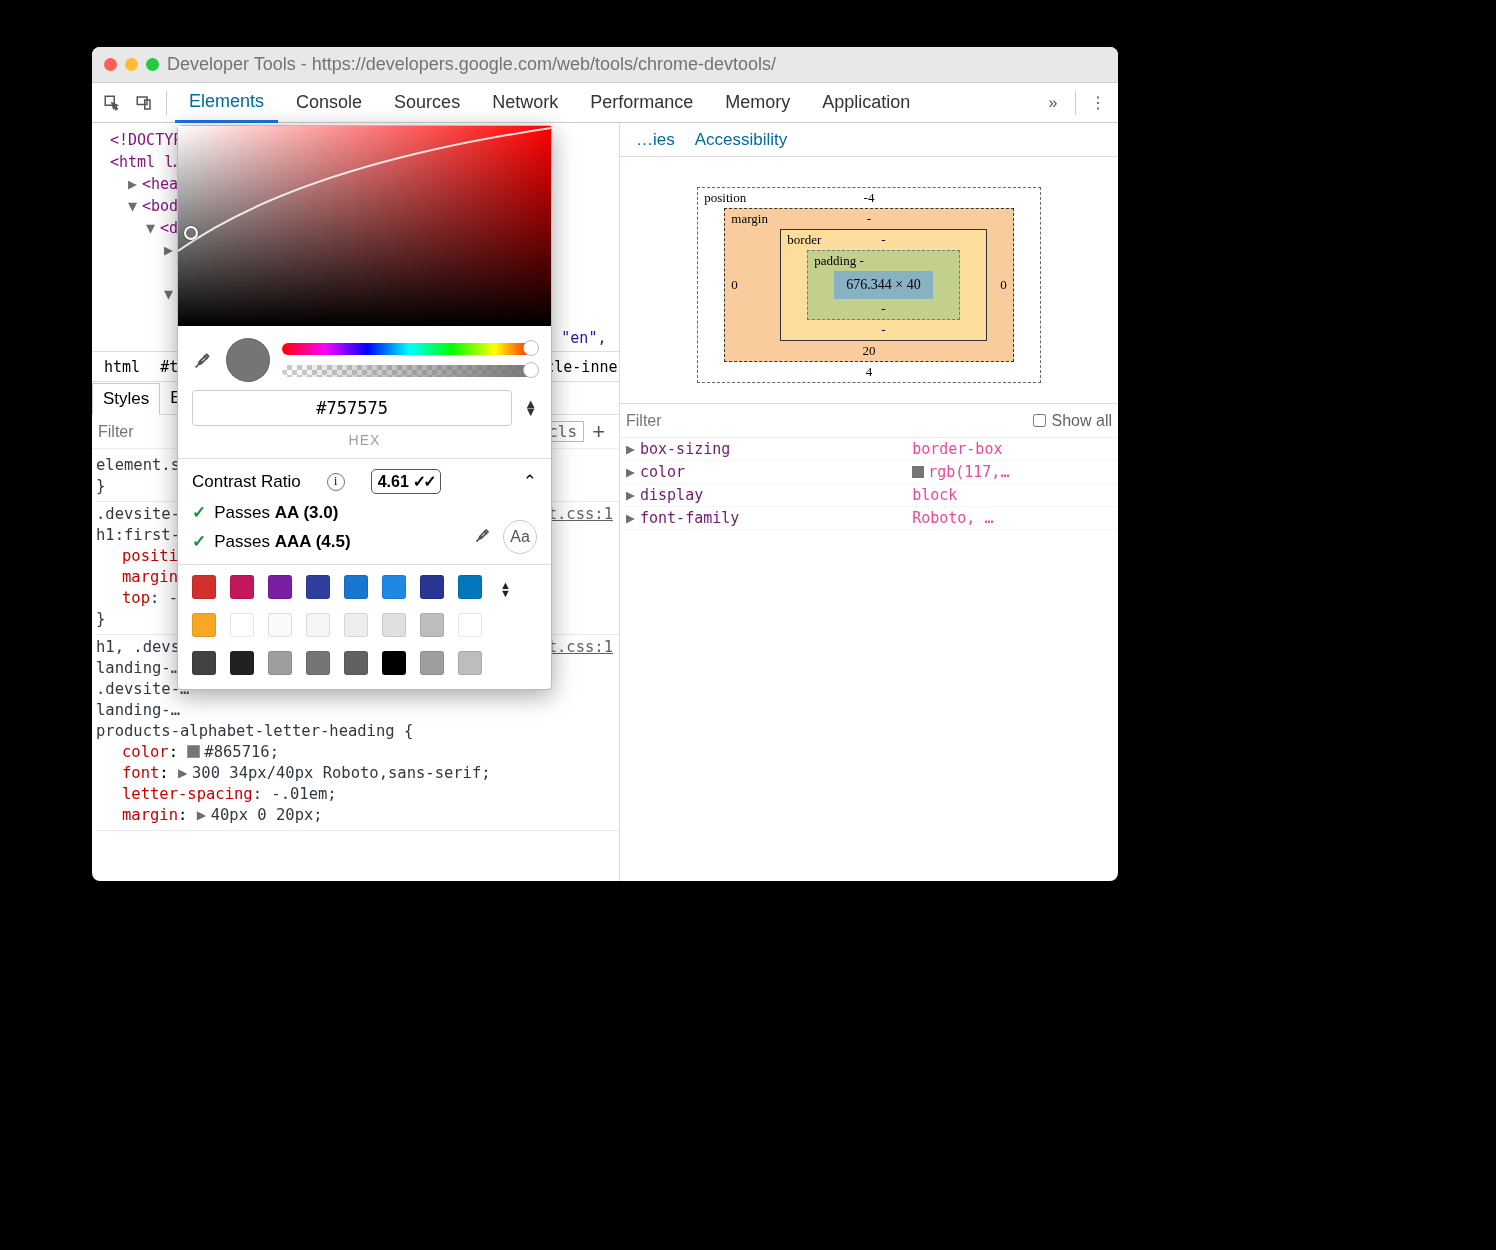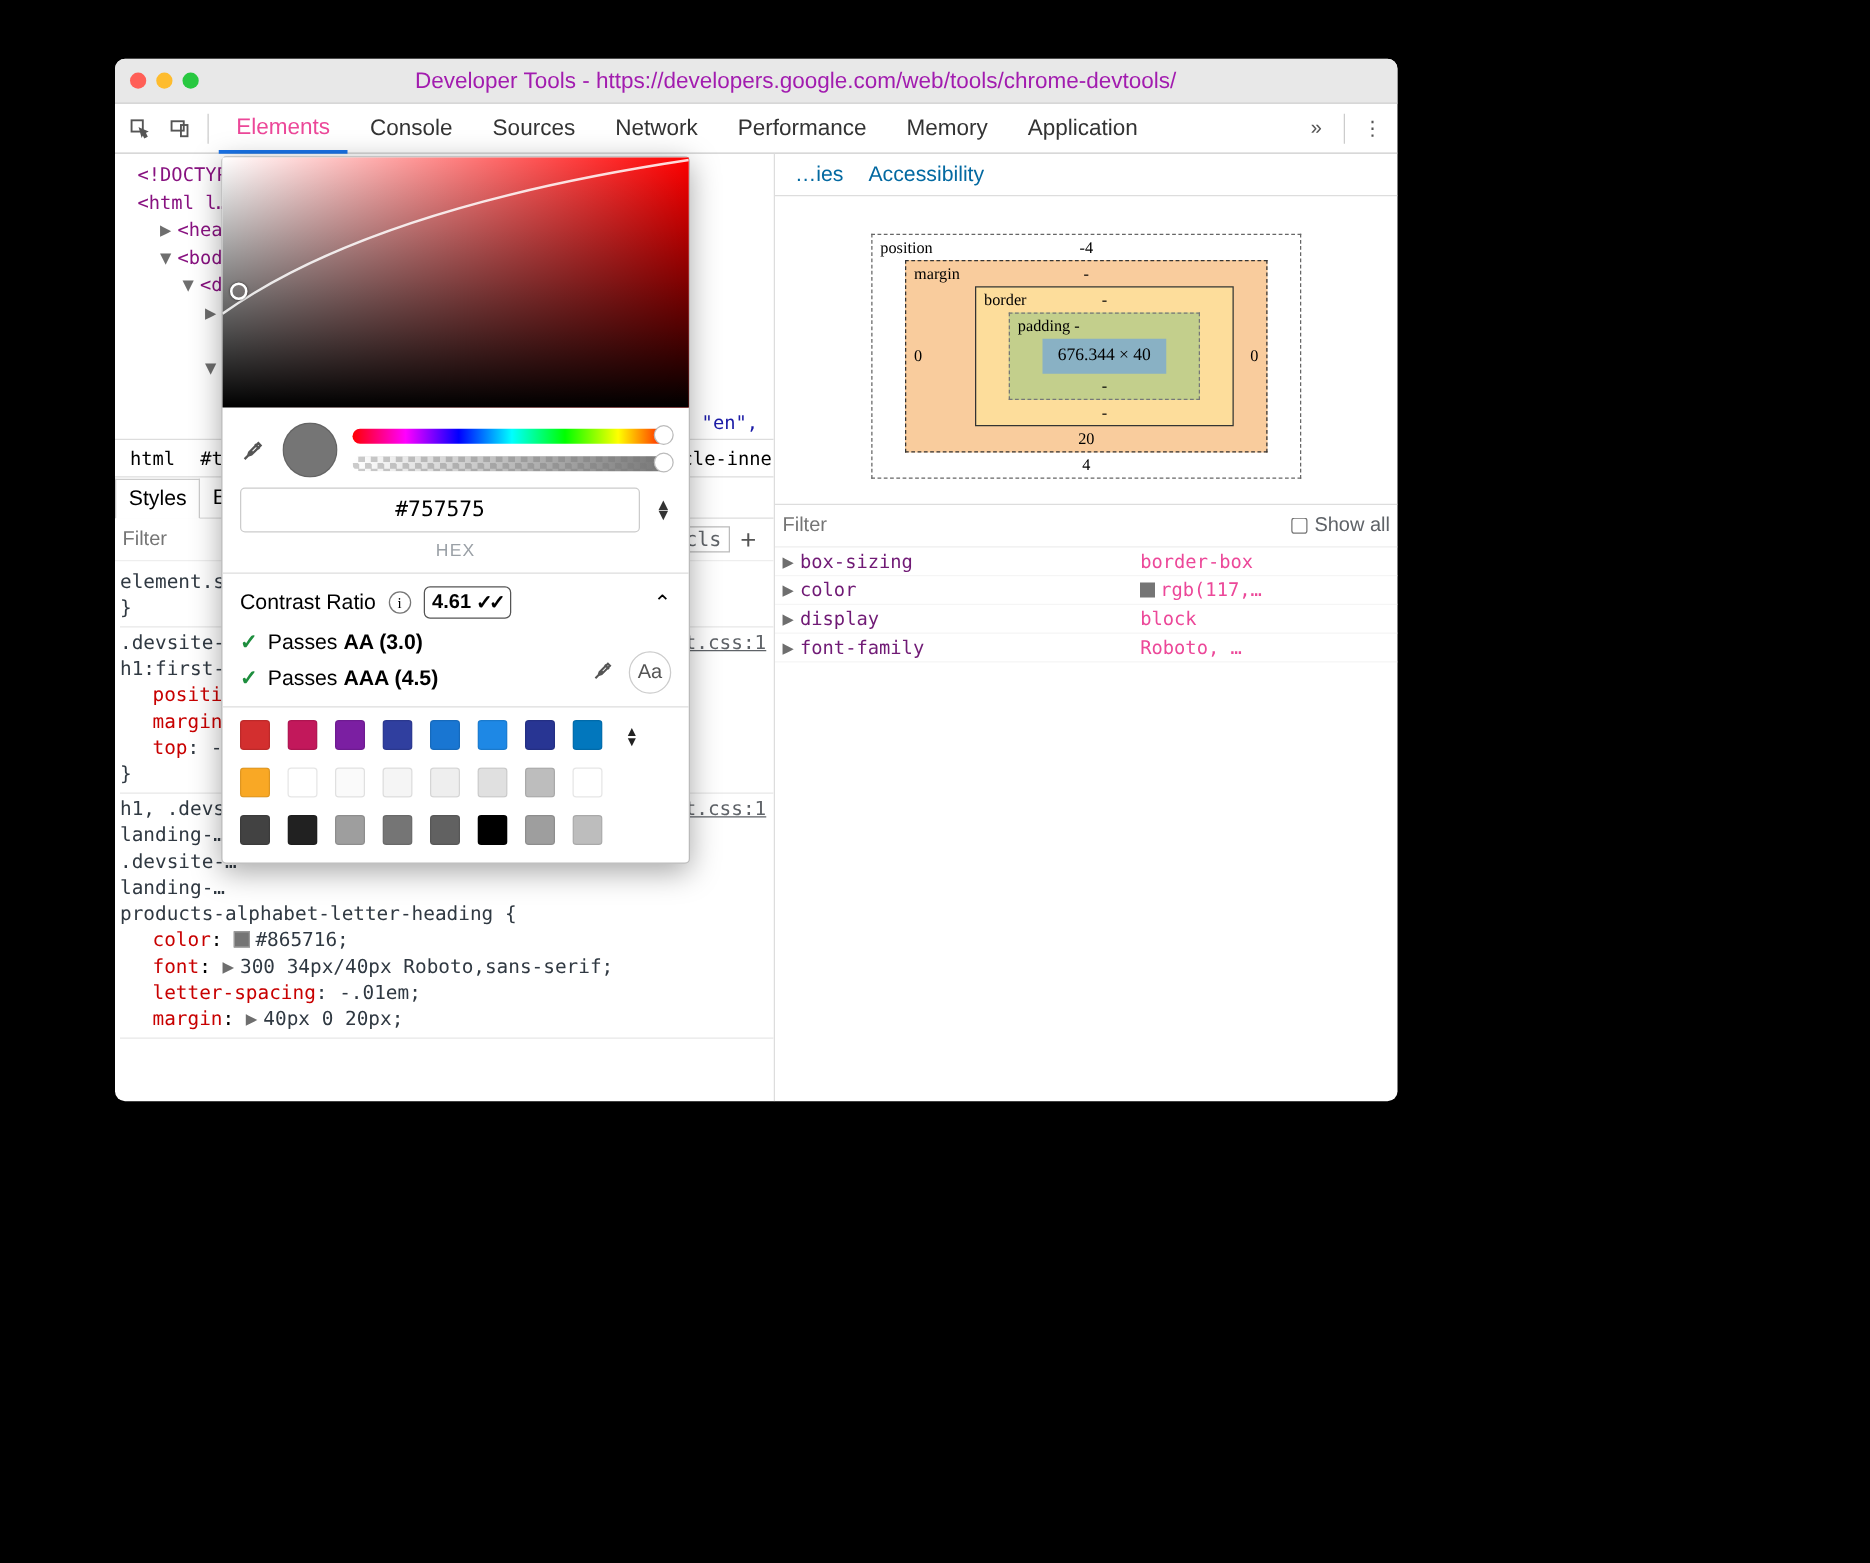--- a/index.html
+++ b/index.html
@@ -1,26 +1,26 @@
 <!DOCTYPE html>
 <html><head>
 <meta charset="utf-8">
 <style>
   * { box-sizing: border-box; margin: 0; padding: 0; }
   body { background: #000; font-family: -apple-system, Helvetica, Arial, sans-serif; width: 1496px; height: 1250px; position: relative; }
   .wl { position: absolute; left: 92px; top: 47px; width: 1026px; height: 834px; background: #fff; border-radius: 8px; overflow: hidden; box-shadow: 0 10px 40px rgba(0,0,0,.45); }
   .titlebar { height: 36px; background: #e8e8e8; display: flex; align-items: center; padding: 0 12px; gap: 8px; border-bottom: 1px solid #d0d0d0; }
   .tl { width: 13px; height: 13px; border-radius: 50%; }
   .tl.r { background:#ff5f57; } .tl.y{background:#febc2e;} .tl.g{background:#28c840;}
-  .title { flex:1; text-align:center; color:#a21caf; font-size:18px;}
+  .title { flex:1; text-align:left; color:#737373; font-size:18px;}
   .tabbar { height:40px; border-bottom:1px solid #ccc; display:flex; align-items:center; padding:0 6px; gap:4px;}
   .tabbar .ic { width:28px; height:28px; display:flex; align-items:center; justify-content:center; color:#555;}
   .sep { width:1px; height:24px; background:#ccc; margin:0 4px;}
   .tab { padding:8px 14px; font-size:18px; color:#333; cursor:pointer;}
-  .tab.active { color:#ec4899; border-bottom:3px solid #1a73e8;}
+  .tab.active { color:#0369a1; border-bottom:3px solid #1a73e8;}
   .tabbar .spacer{flex:1;}
   .main { display:flex; height:calc(100% - 76px);}
   .left { width:528px; border-right:1px solid #ddd; display:flex; flex-direction:column; overflow:hidden;}
   .right { flex:1; display:flex; flex-direction:column;}
   .dom { font-family: Menlo, monospace; font-size:15px; overflow:hidden; height:228px; padding:6px 6px 0 6px; line-height:22px; color:#303942;}
   .dom .tg{color:#881280;} .dom .atn{color:#994500;} .dom .atv{color:#1a1aa6;} .dom .pp{color:#881280;}
   .dom .ind1{padding-left:12px;} .dom .ind2{padding-left:30px;} .dom .ind3{padding-left:48px;} .dom .ind4{padding-left:66px;} .dom .ind5{padding-left:84px;}
   .tri{color:#6e6e6e; display:inline-block; width:14px;}
   .crumbs { height:30px; border-top:1px solid #ddd; display:flex; align-items:center; font-family: Menlo, monospace; font-size:15px; overflow:hidden; padding-left:2px;}
   .crumbs span{padding:3px 10px; white-space:nowrap;}
@@ -69,21 +69,21 @@
   .hue{height:12px;border-radius:6px;background:linear-gradient(to right,red,magenta,blue,cyan,lime,yellow,red);position:relative;}
   .alpha{height:12px;border-radius:6px;margin-top:10px;position:relative;background:repeating-conic-gradient(#ccc 0 25%, #fff 0 50%) 0 0/10px 10px; }
   .alpha::before{content:'';position:absolute;inset:0;border-radius:6px;background:linear-gradient(to right, transparent, #757575);}
   .thumb{position:absolute; width:16px; height:16px; background:#fff; border-radius:50%; border:1px solid #bbb; top:-3px; right:-2px;}
   .hexrow{display:flex;align-items:center;gap:12px;padding:0 14px 6px 14px;}
   .hexrow input{flex:1;border:1px solid #ccc;border-radius:4px;padding:7px 0;text-align:center;font-family:Menlo,monospace;font-size:17px;}
   .hexrow .ud{font-size:13px;line-height:8px;color:#333;}
   .hexlbl{text-align:center;color:#9aa0a6;font-size:14px;letter-spacing:1px;padding-bottom:10px;}
   .hr{border-top:1px solid #ddd;}
   .contrast{padding:10px 14px 12px 14px;}
-  .crrow{display:flex;align-items:center;gap:10px;font-size:17px;}
+  .crrow{display:flex;align-items:center;gap:26px;font-size:17px;}
   .crrow .info{width:18px;height:18px;border:1.5px solid #777;border-radius:50%;display:flex;align-items:center;justify-content:center;font-size:12px;font-family:serif;}
   .crrow .val{border:1.5px solid #555;border-radius:5px;padding:2px 6px;display:flex;align-items:center;gap:4px;font-size:16px;font-weight:bold;}
   .crrow .chev{margin-left:auto;}
   .pass{display:flex;align-items:center;gap:8px;font-size:17px;margin-top:8px;}
   .pass .ck{color:#1e8e3e;font-weight:bold;}
   .crtools{position:absolute; right:14px; bottom:10px; display:flex; gap:10px; align-items:center;}
   .circ{width:34px;height:34px;border:1px solid #ccc;border-radius:50%;display:flex;align-items:center;justify-content:center;color:#555;}
   .swatches{padding:10px 14px; display:grid; grid-template-columns:repeat(8,28px) 1fr; grid-auto-rows:28px; gap:10px;}
   .swatches .c{width:24px;height:24px;border-radius:3px;border:1px solid rgba(0,0,0,.1);}
   .swatches .arrcol{grid-column:9; display:flex; flex-direction:column; justify-content:center; font-size:11px; line-height:8px; color:#222; padding-left:4px;}

